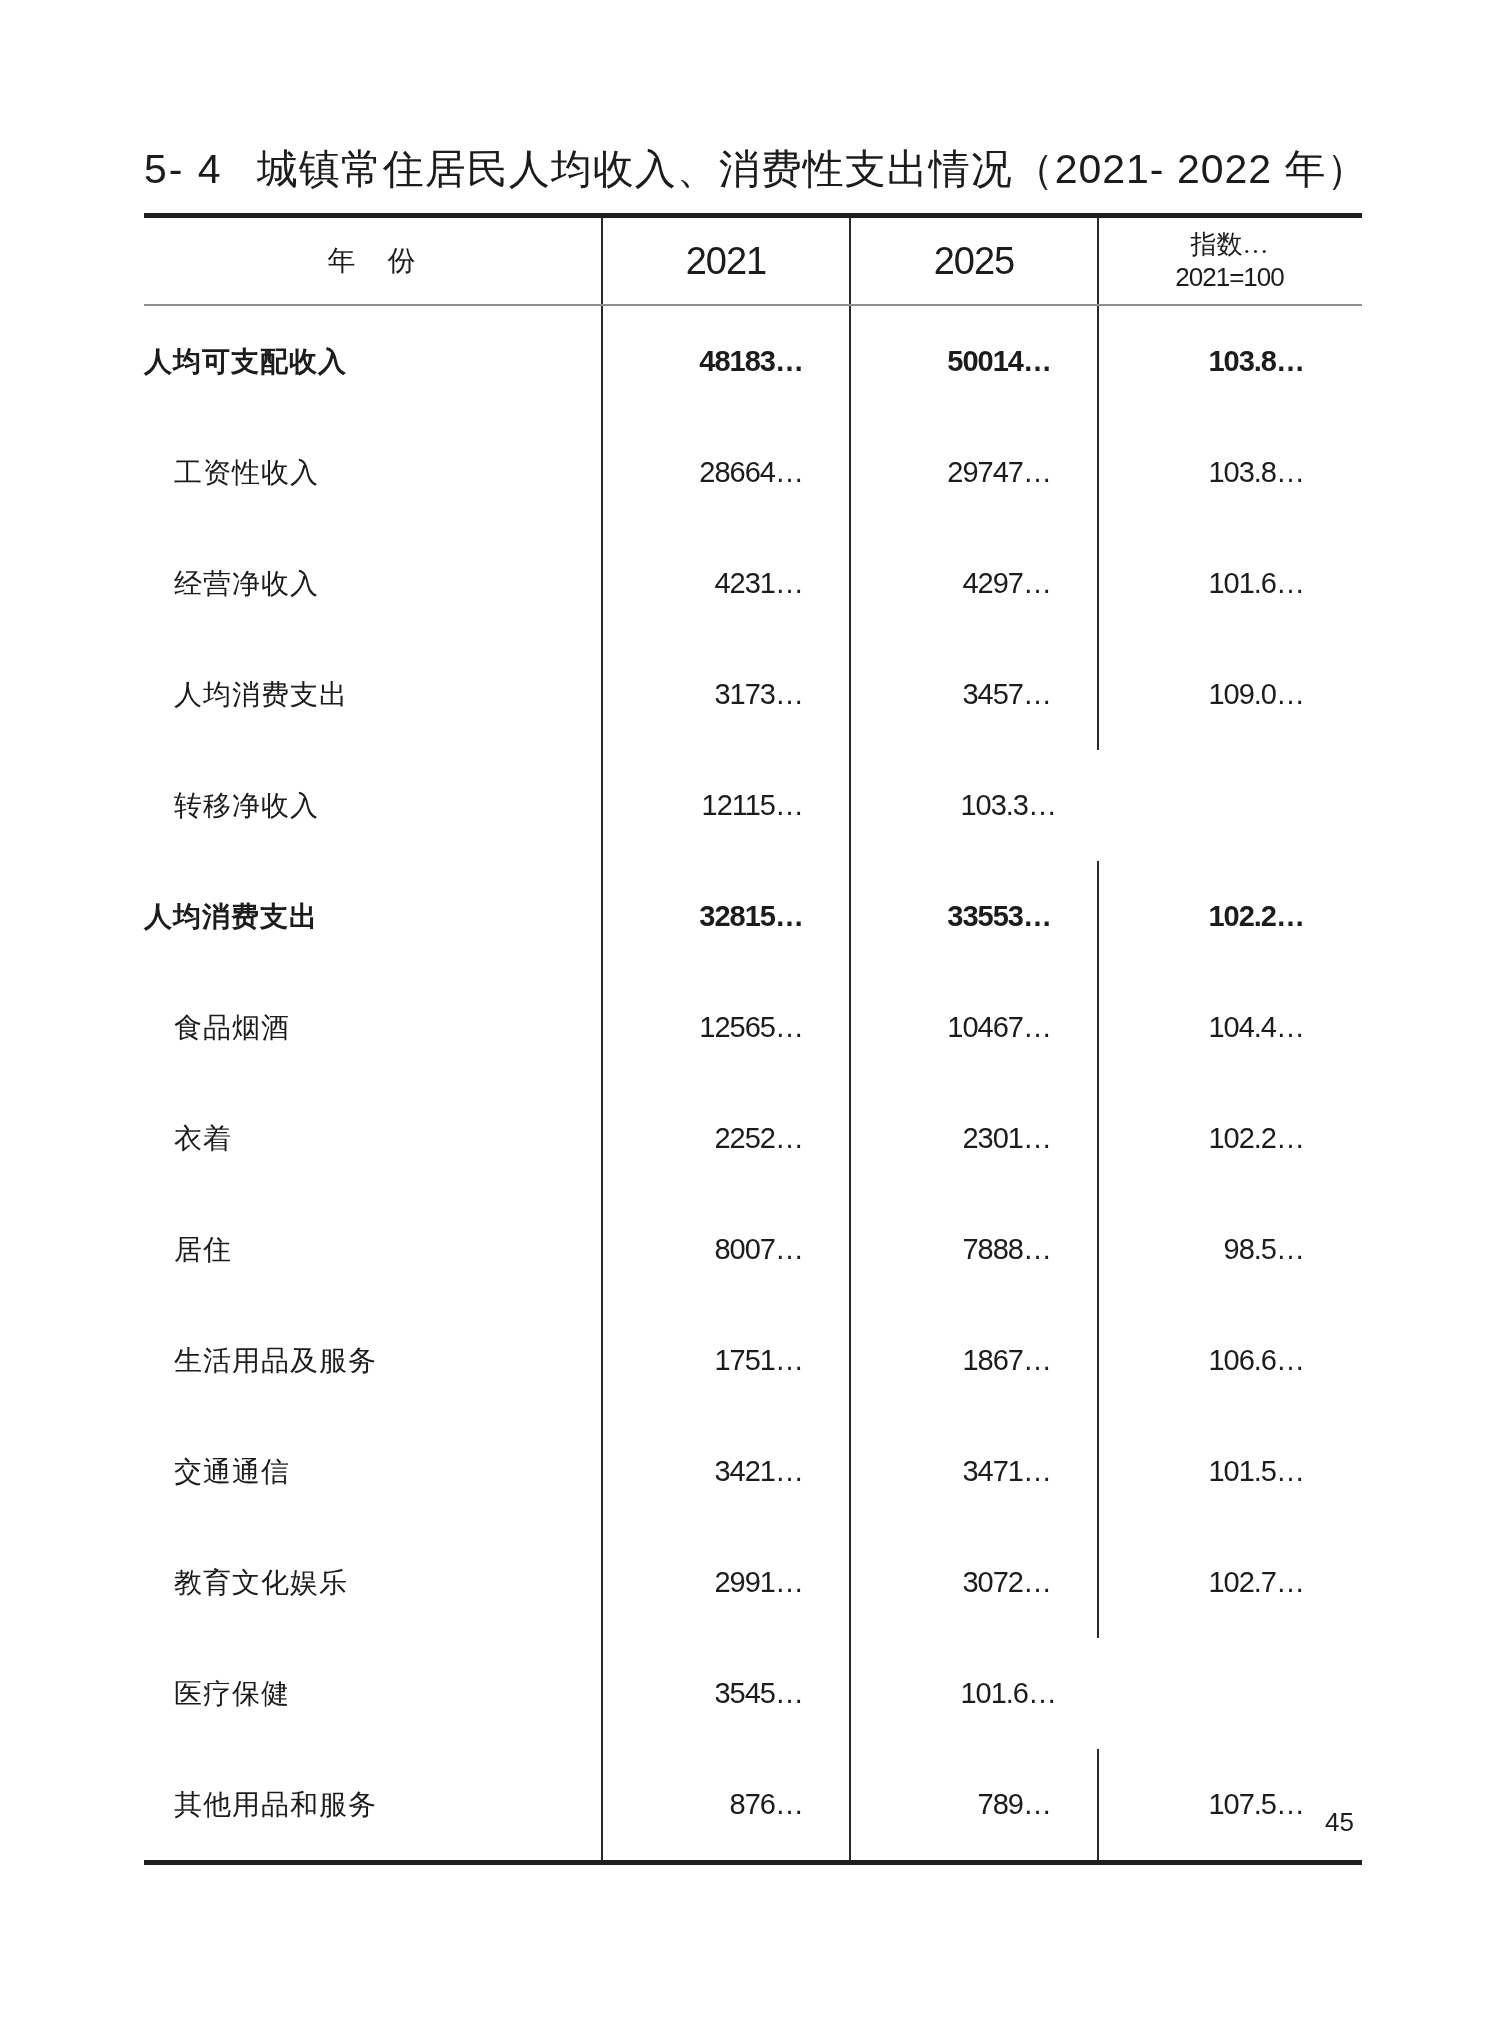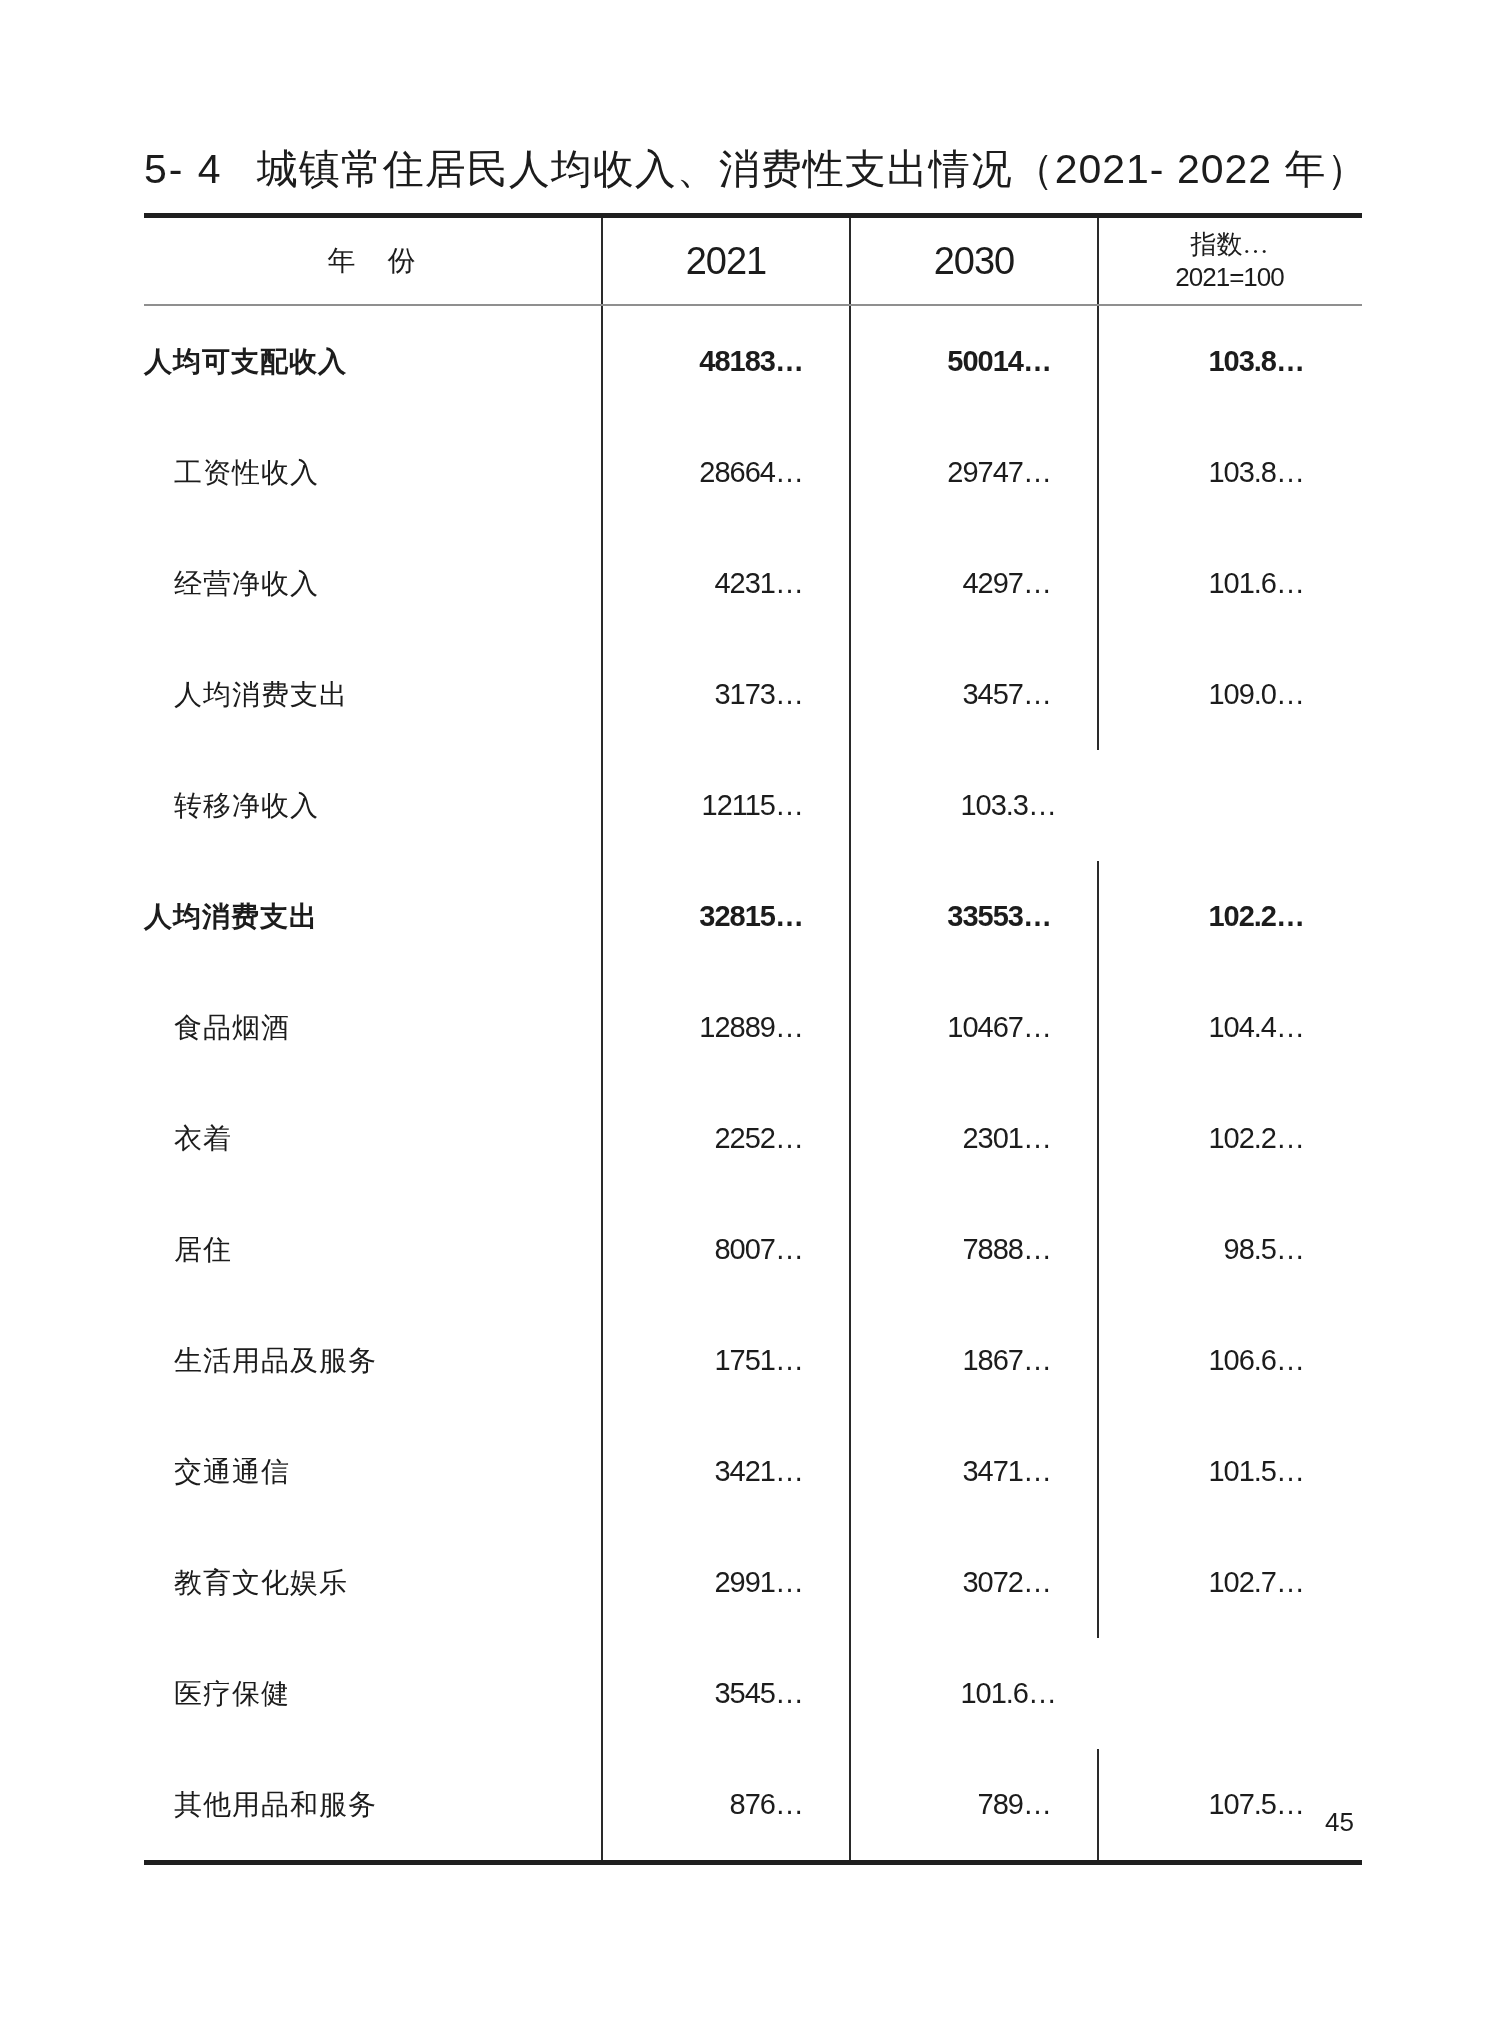--- a/index.html
+++ b/index.html
@@ -101,21 +101,21 @@
     <div class="stat-table">
 
       <div class="thead">
         <div class="c c1">
           <span class="year-label">年　份</span>
         </div>
         <div class="c c2">
           <span class="hnum">2021</span>
         </div>
         <div class="c c3">
-          <span class="hnum">2030</span>
+          <span class="hnum">2025</span>
         </div>
         <div class="c c4">
           <div class="idx-head">
             <div class="idx-line1">指数…</div>
             <div class="idx-line2">2021=100</div>
           </div>
         </div>
       </div>
 
       <div class="tbody">
@@ -205,21 +205,21 @@
           <div class="c c4">
               <span class="num">102.2…</span>
             </div>
         </div>
 
         <div class="row sub">
           <div class="c c1">
               <span class="label">食品烟酒</span>
             </div>
           <div class="c c2">
-              <span class="num">12889…</span>
+              <span class="num">12565…</span>
             </div>
           <div class="c c3">
               <span class="num">10467…</span>
             </div>
           <div class="c c4">
               <span class="num">104.4…</span>
             </div>
         </div>
 
         <div class="row sub">

